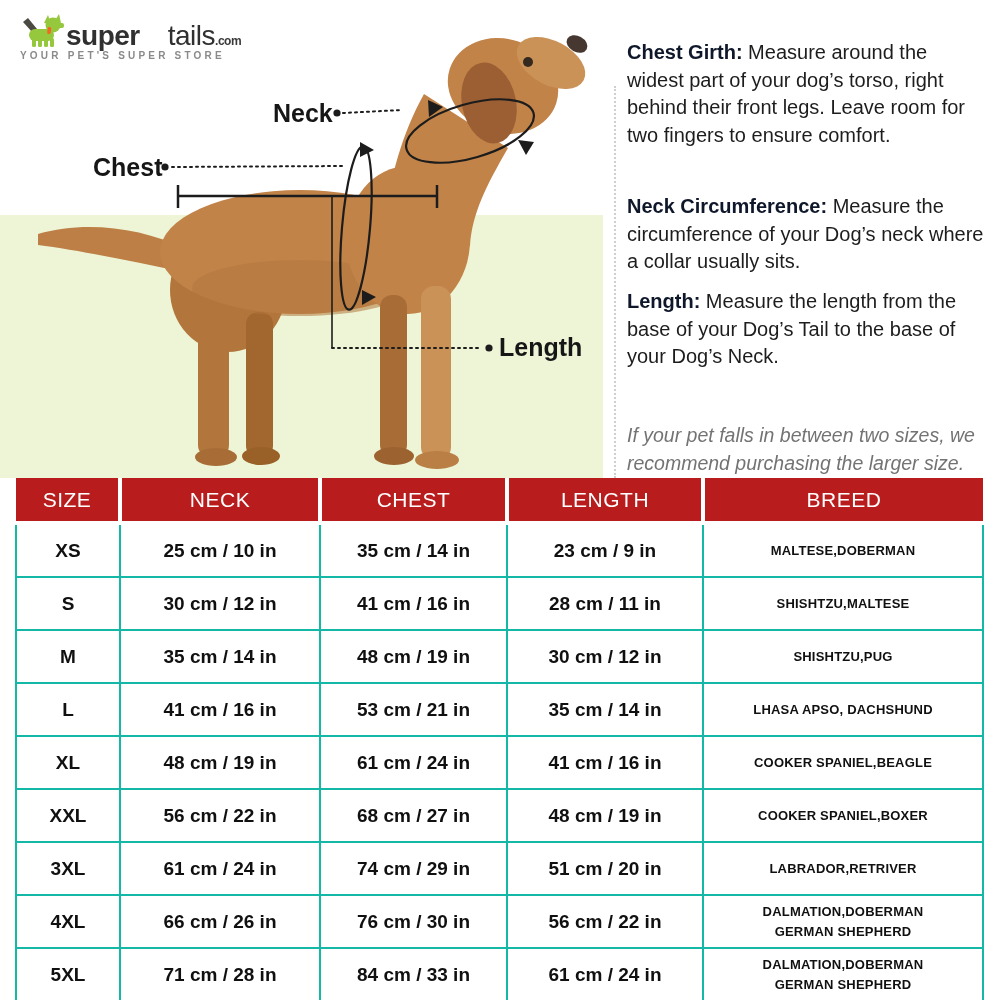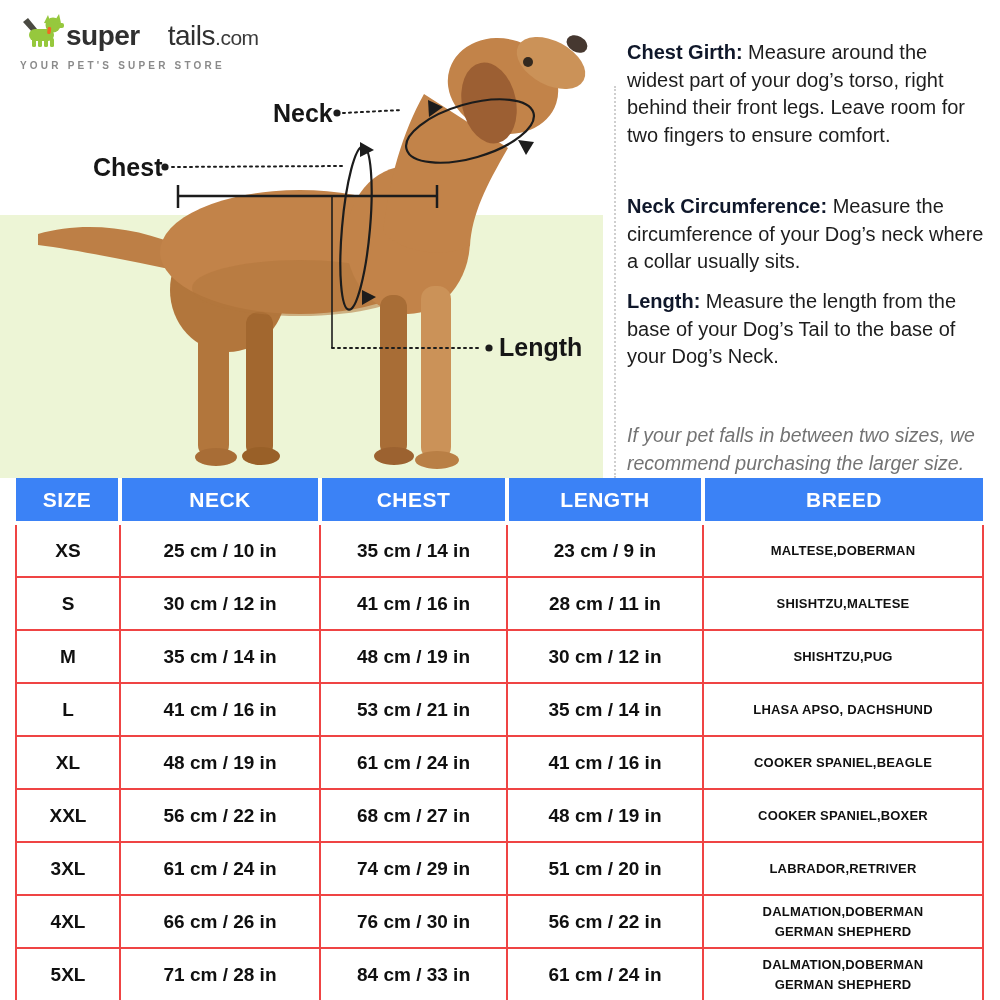--- a/index.html
+++ b/index.html
@@ -12,22 +12,22 @@
   .green-band{position:absolute;left:0;top:215px;width:603px;height:263px;background:#edf5d6;}
   .v-divider{position:absolute;left:614px;top:86px;height:392px;width:0;border-left:2px dotted #cfcfcf;}
 
   
   .logo{position:absolute;left:20px;top:10px;}
   .logo-row{display:flex;align-items:flex-end;}
   .logo-icon{width:44px;height:40px;margin-right:2px;}
   .logo-text{font-size:28px;color:#303030;line-height:1;letter-spacing:-0.5px;}
   .logo-text .b{font-weight:800;}
   .logo-text .l{font-weight:400;margin-left:28px;}
-  .logo-text .tld{font-size:21px;font-weight:400;color:#3a3a3a;text-align:right;}
-  .tagline{margin-top:10px;font-size:10px;font-weight:600;letter-spacing:3.2px;color:#8a8a8a;}
+  .logo-text .tld{font-size:12px;font-weight:700;color:#3a3a3a;text-align:right;}
+  .tagline{margin-top:0;font-size:10px;font-weight:600;letter-spacing:3.2px;color:#8a8a8a;}
 
   
   .diagram-svg{position:absolute;left:0;top:0;width:620px;height:478px;}
 
   .diagram-label{position:absolute;font-weight:700;font-size:25px;color:#161616;line-height:1;}
   #neck-label{left:273px;top:101px;}
   #chest-label{left:93px;top:155px;}
   #length-label{left:499px;top:335px;}
 
   
@@ -38,27 +38,27 @@
   #para-length{top:268px;}
   .note{position:absolute;left:627px;top:401px;width:362px;font-size:19.5px;line-height:1.45;
         font-style:italic;font-weight:500;color:#737373;}
 
   
   .size-table{
     position:absolute;left:15px;top:478px;width:967px;
     border-collapse:collapse;table-layout:fixed;
   }
   .size-table th{
-    background:#3b82f6;color:#ffffff;font-weight:700;font-size:21px;
+    background:#b91c1c;color:#ffffff;font-weight:400;font-size:21px;
     letter-spacing:0.5px;height:41px;border:0;border-bottom:4px solid #ffffff;
     text-align:center;vertical-align:middle;
   }
   .size-table th + th{border-left:4px solid #ffffff;}
   .size-table td{
-    border:2px solid #ef4444;background:#ffffff;height:49px;
+    border:2px solid #14b8a6;background:#ffffff;height:49px;
     text-align:center;vertical-align:middle;
     font-weight:700;font-size:19px;color:#101010;
   }
   .size-table td.breed{font-size:13px;letter-spacing:0.2px;white-space:pre-line;line-height:1.5;}
   .col-size{width:104px;}.col-neck{width:200px;}.col-chest{width:187px;}
   .col-length{width:196px;}.col-breed{width:280px;}
 </style>
 </head>
 <body>
 

